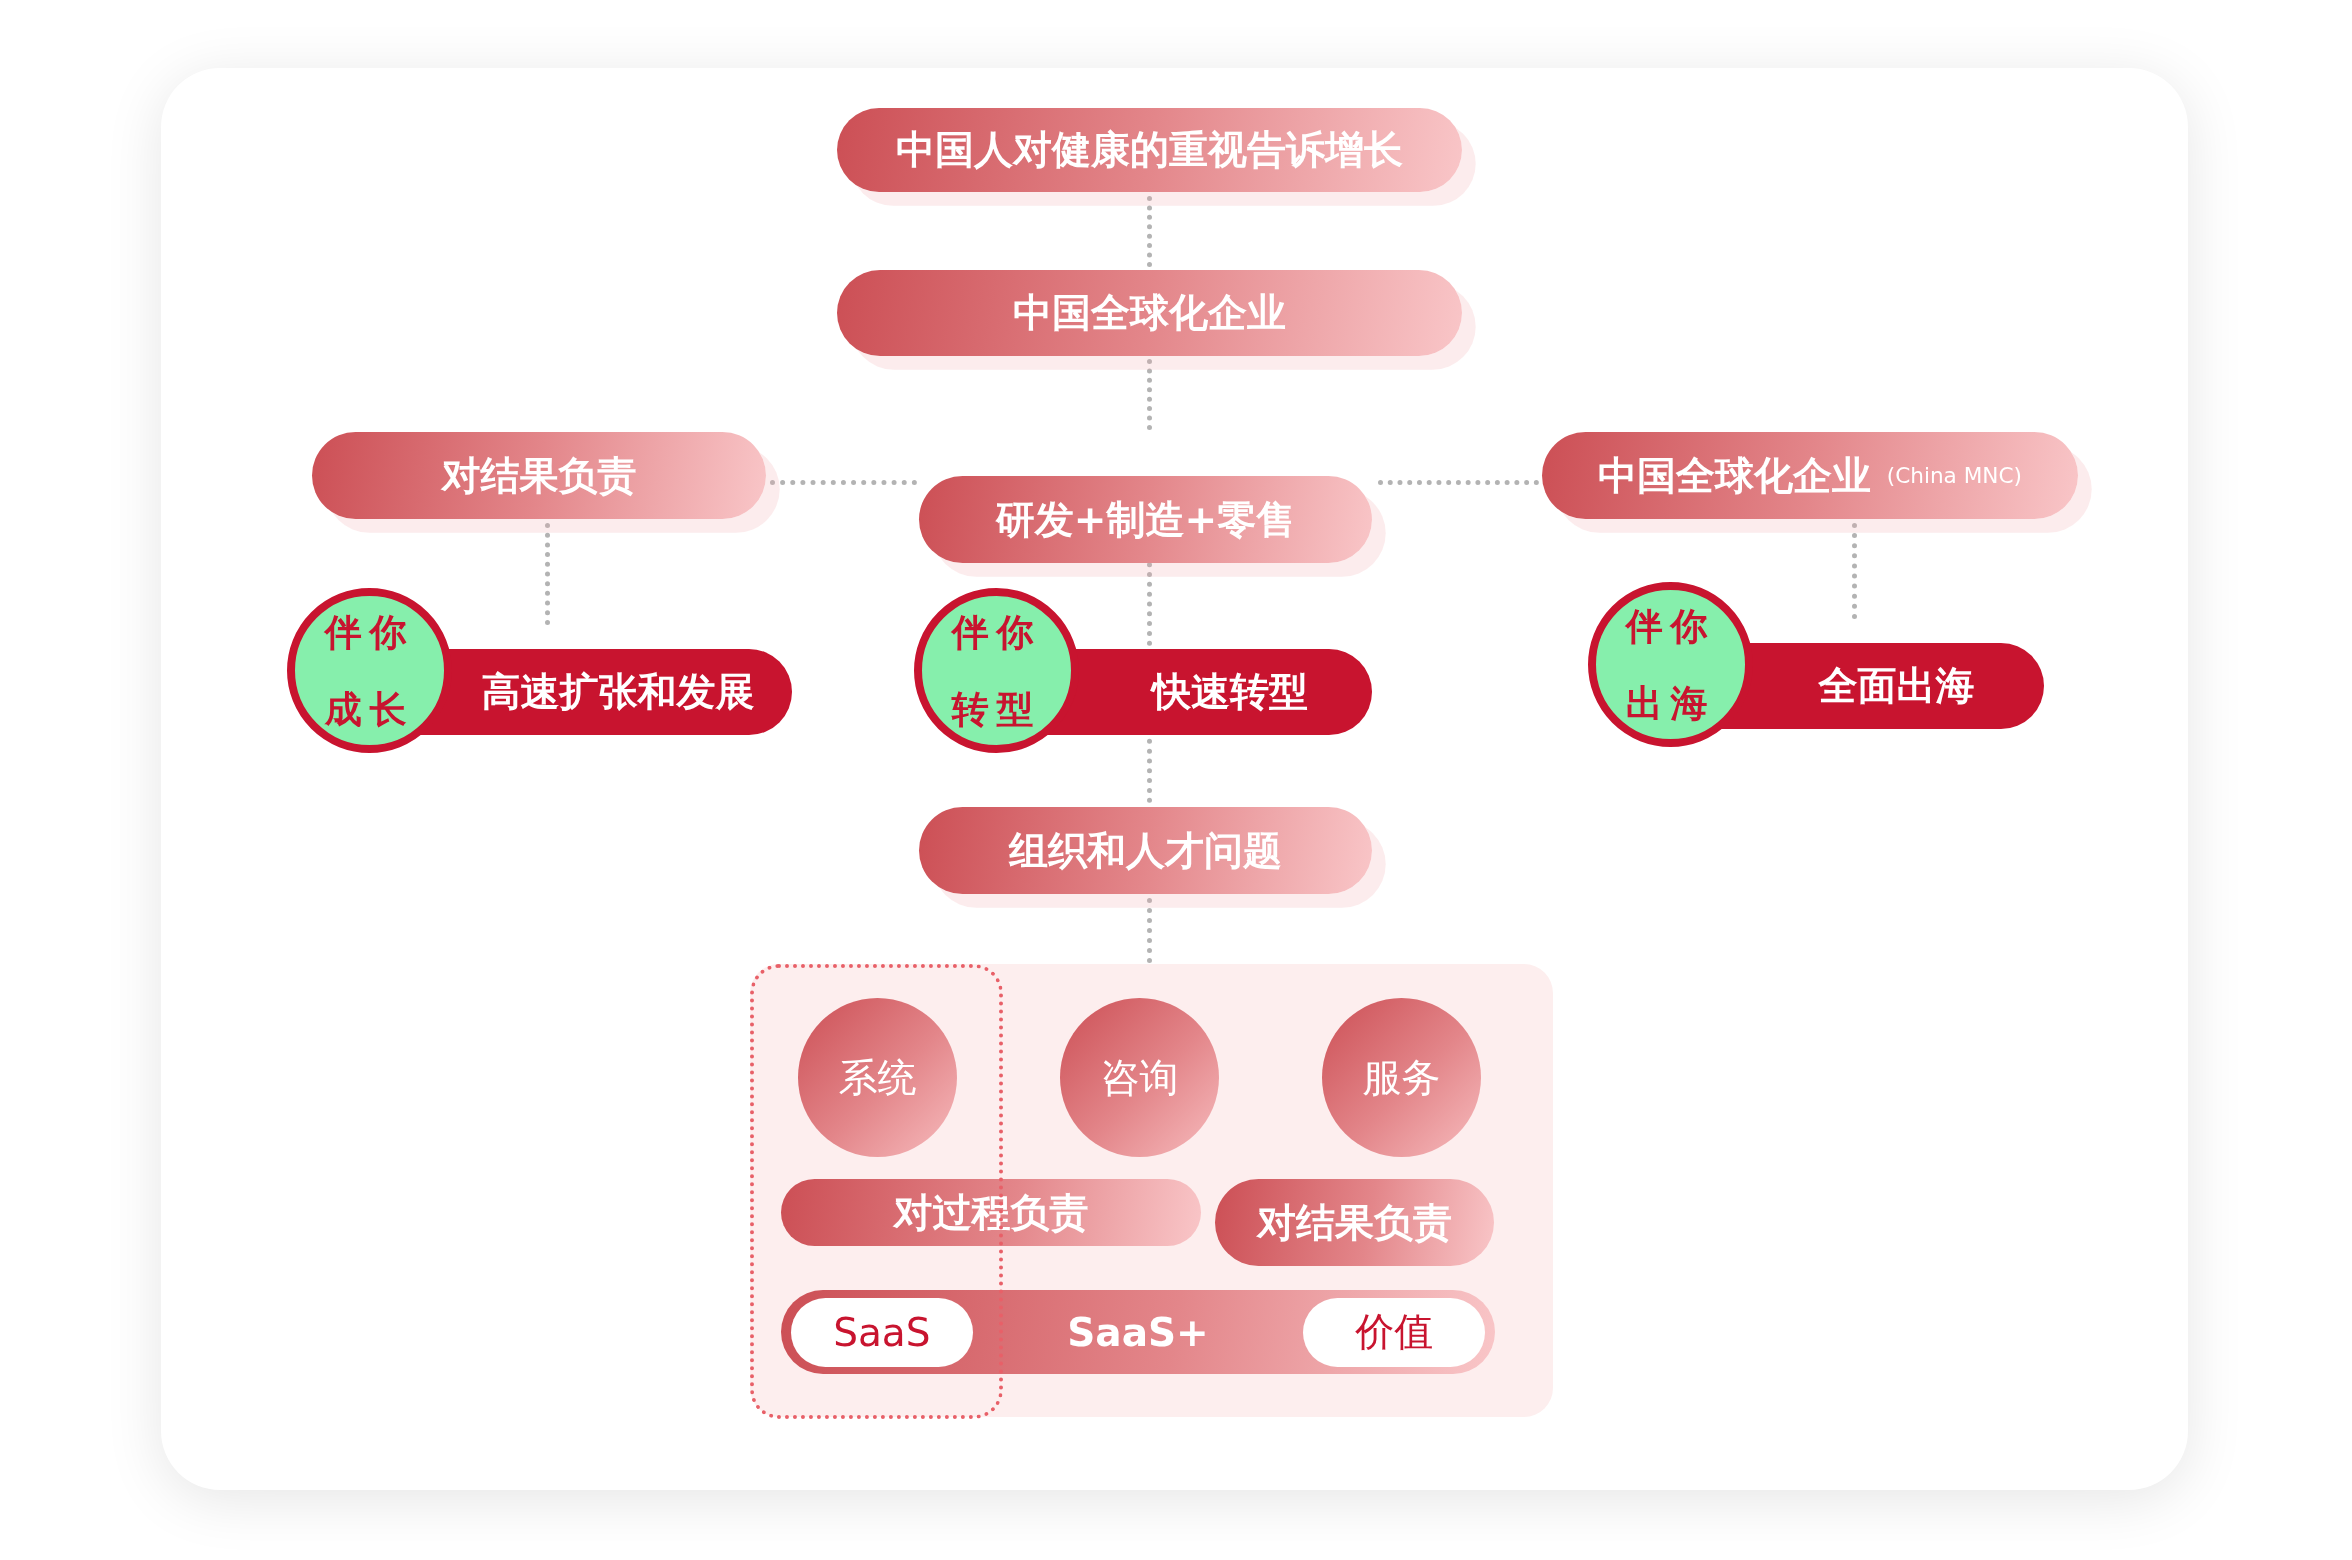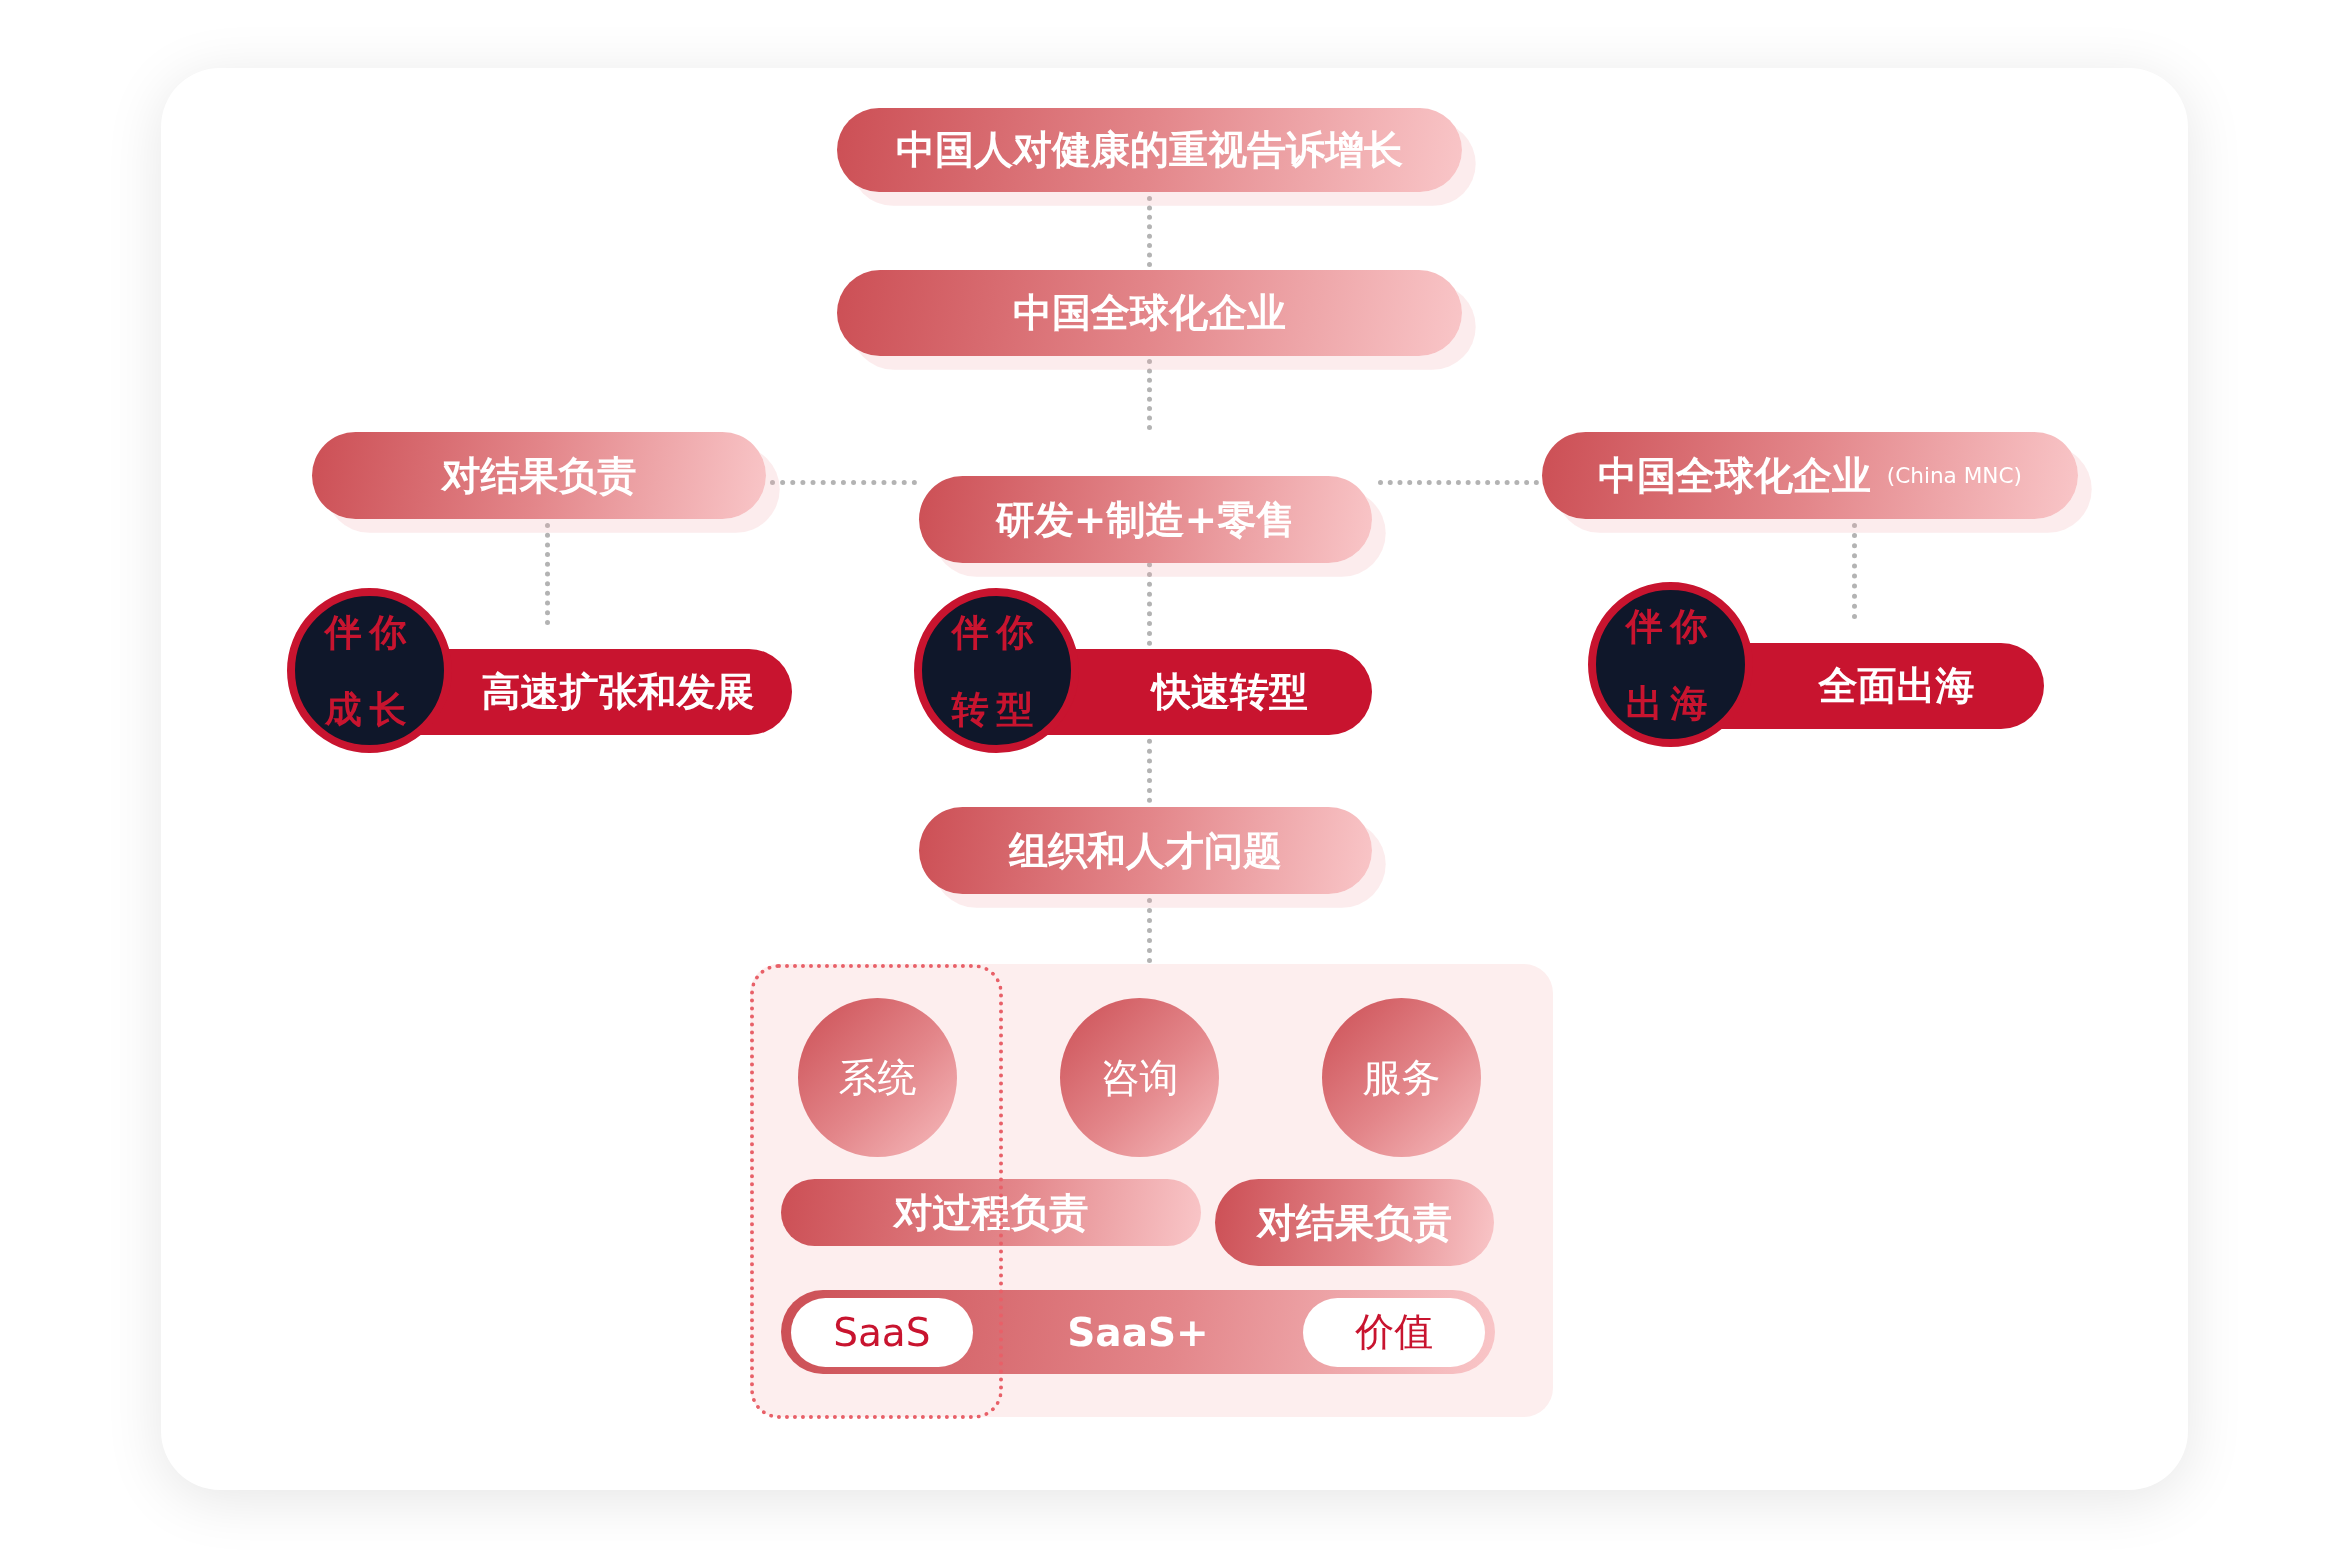--- a/index.html
+++ b/index.html
@@ -5,21 +5,21 @@
   html,body{margin:0;padding:0;}
   body{width:2352px;height:1560px;background:#fff;position:relative;overflow:hidden;font-family:"DejaVu Sans","Liberation Sans",sans-serif;}
   .card{position:absolute;left:161px;top:68px;width:2027px;height:1422px;background:#fff;border-radius:59px;box-shadow:0 9.8px 59px rgba(0,0,0,0.10);}
   .pill{position:absolute;border-radius:45px;color:#fff;font-weight:bold;display:flex;align-items:center;justify-content:center;font-size:39px;
     background:linear-gradient(100deg,#cc4f55 0%,#e3868a 50%,#f9c6c8 100%);
     box-shadow:13.7px 13.7px 0 rgba(240,170,175,0.22);}
   .pill .small{font-size:21.6px;font-weight:normal;margin-left:15.7px;}
   .vdots{position:absolute;width:0;border-left:5.9px dotted #b3b3b3;}
   .hdots{position:absolute;height:0;border-top:5.9px dotted #b3b3b3;}
   .bar{position:absolute;background:#c8142f;color:#fff;font-weight:bold;font-size:39px;display:flex;align-items:center;justify-content:center;border-radius:0 45px 45px 0;margin-top:21px;}
-  .badge{position:absolute;width:149px;height:149px;border-radius:50%;border:8.8px solid #c8142f;background:#0f172a;color:#c8142f;font-weight:bold;font-size:37px;line-height:49px;display:flex;flex-direction:column;align-items:center;justify-content:center;letter-spacing:7.8px;gap:28px;}
+  .badge{position:absolute;width:149px;height:149px;border-radius:50%;border:8.8px solid #c8142f;background:#86efac;color:#c8142f;font-weight:bold;font-size:37px;line-height:49px;display:flex;flex-direction:column;align-items:center;justify-content:center;letter-spacing:7.8px;gap:28px;}
   .lightbox{position:absolute;left:750px;top:964px;width:803px;height:453px;background:#fdeeee;border-radius:29px;}
   .dashbox{position:absolute;left:750px;top:964px;width:253px;height:455px;border:4.9px dotted #e86068;border-radius:29px;box-sizing:border-box;}
   .circle{position:absolute;width:159px;height:159px;border-radius:50%;color:#fff;font-weight:normal;font-size:39px;display:flex;align-items:center;justify-content:center;
     background:linear-gradient(135deg,#cc4f55 0%,#e3868a 55%,#f7bcbe 100%);}
   .pill2{position:absolute;border-radius:45px;color:#fff;font-weight:bold;font-size:39px;display:flex;align-items:center;justify-content:center;
     background:linear-gradient(100deg,#cc4f55 0%,#e3868a 55%,#f9c6c8 100%);}
   .saasbar{position:absolute;left:781px;top:1290px;width:714px;height:84px;border-radius:45px;background:linear-gradient(100deg,#cc4f55 0%,#e3868a 55%,#f9c6c8 100%);box-sizing:border-box;}
   .saasbar .inner{position:absolute;top:7.8px;height:69px;border-radius:35px;background:#fff;color:#c8142f;font-weight:normal;font-size:39px;display:flex;align-items:center;justify-content:center;}
   .saasbar .mid{position:absolute;left:0;right:0;top:0;bottom:0;display:flex;align-items:center;justify-content:center;color:#fff;font-weight:bold;font-size:39px;}
 </style>

